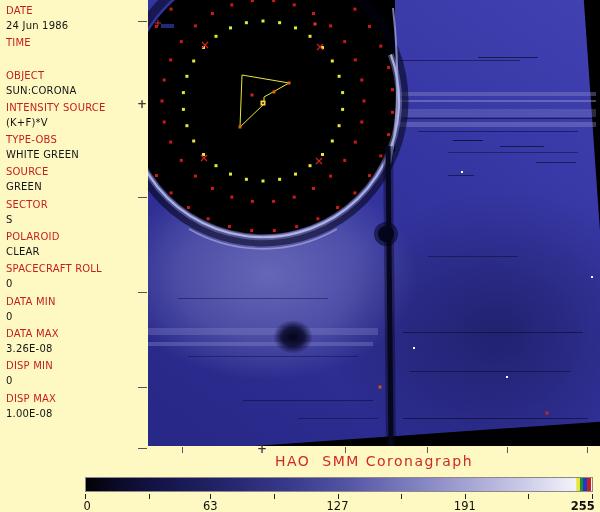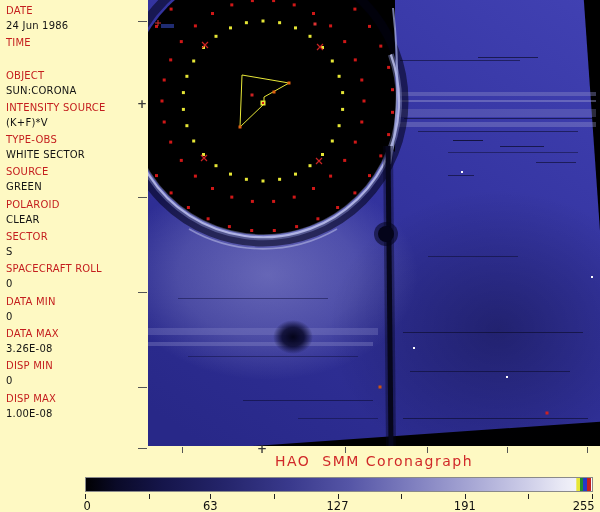--- a/index.html
+++ b/index.html
@@ -40,33 +40,33 @@
       <div class="field">
         <div class="flabel">OBJECT</div>
         <div class="fvalue">SUN:CORONA</div>
       </div>
       <div class="field">
         <div class="flabel">INTENSITY SOURCE</div>
         <div class="fvalue">(K+F)*V</div>
       </div>
       <div class="field">
         <div class="flabel">TYPE-OBS</div>
-        <div class="fvalue">WHITE SECTOR</div>
+        <div class="fvalue">WHITE GREEN</div>
       </div>
       <div class="field">
         <div class="flabel">SOURCE</div>
         <div class="fvalue">GREEN</div>
       </div>
       <div class="field">
+        <div class="flabel">SECTOR</div>
+        <div class="fvalue">S</div>
+      </div>
+      <div class="field">
         <div class="flabel">POLAROID</div>
         <div class="fvalue">CLEAR</div>
-      </div>
-      <div class="field">
-        <div class="flabel">SECTOR</div>
-        <div class="fvalue">S</div>
       </div>
       <div class="field">
         <div class="flabel">SPACECRAFT ROLL</div>
         <div class="fvalue">0</div>
       </div>
       <div class="field">
         <div class="flabel">DATA MIN</div>
         <div class="fvalue">0</div>
       </div>
       <div class="field">
@@ -298,16 +298,16 @@
       <div class="cbtick" style="left: 401.1px;"></div>
       <div class="cbtick" style="left: 464.8px;"></div>
       <div class="cbtick" style="left: 528.4px;"></div>
       <div class="cbtick" style="left: 592px;"></div>
     </div>
   <div id="cblabels">
       <div class="cblabel" style="left: 85px; transform: translateX(-20%);">0</div>
       <div class="cblabel" style="left: 210.3px;">63</div>
       <div class="cblabel" style="left: 337.5px;">127</div>
       <div class="cblabel" style="left: 464.8px;">191</div>
-      <div class="cblabel" style="left: 592px; transform: translateX(-88%);">255</div>
+      <div class="cblabel" style="left: 592px; transform: translateX(-88%); font-weight: bold;">255</div>
     </div>
 
 </div>
 
 </body></html>

